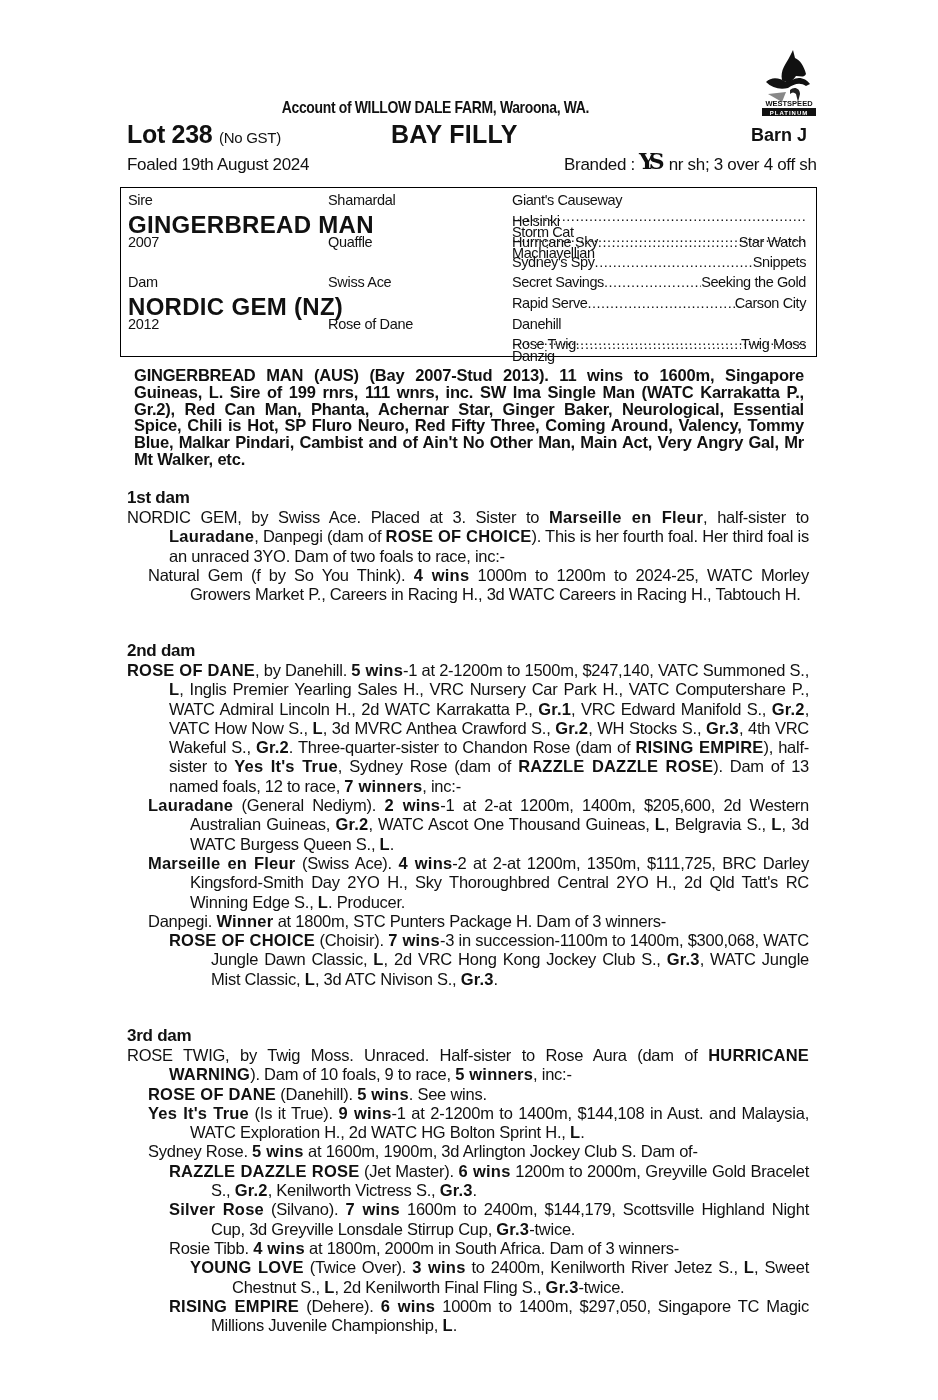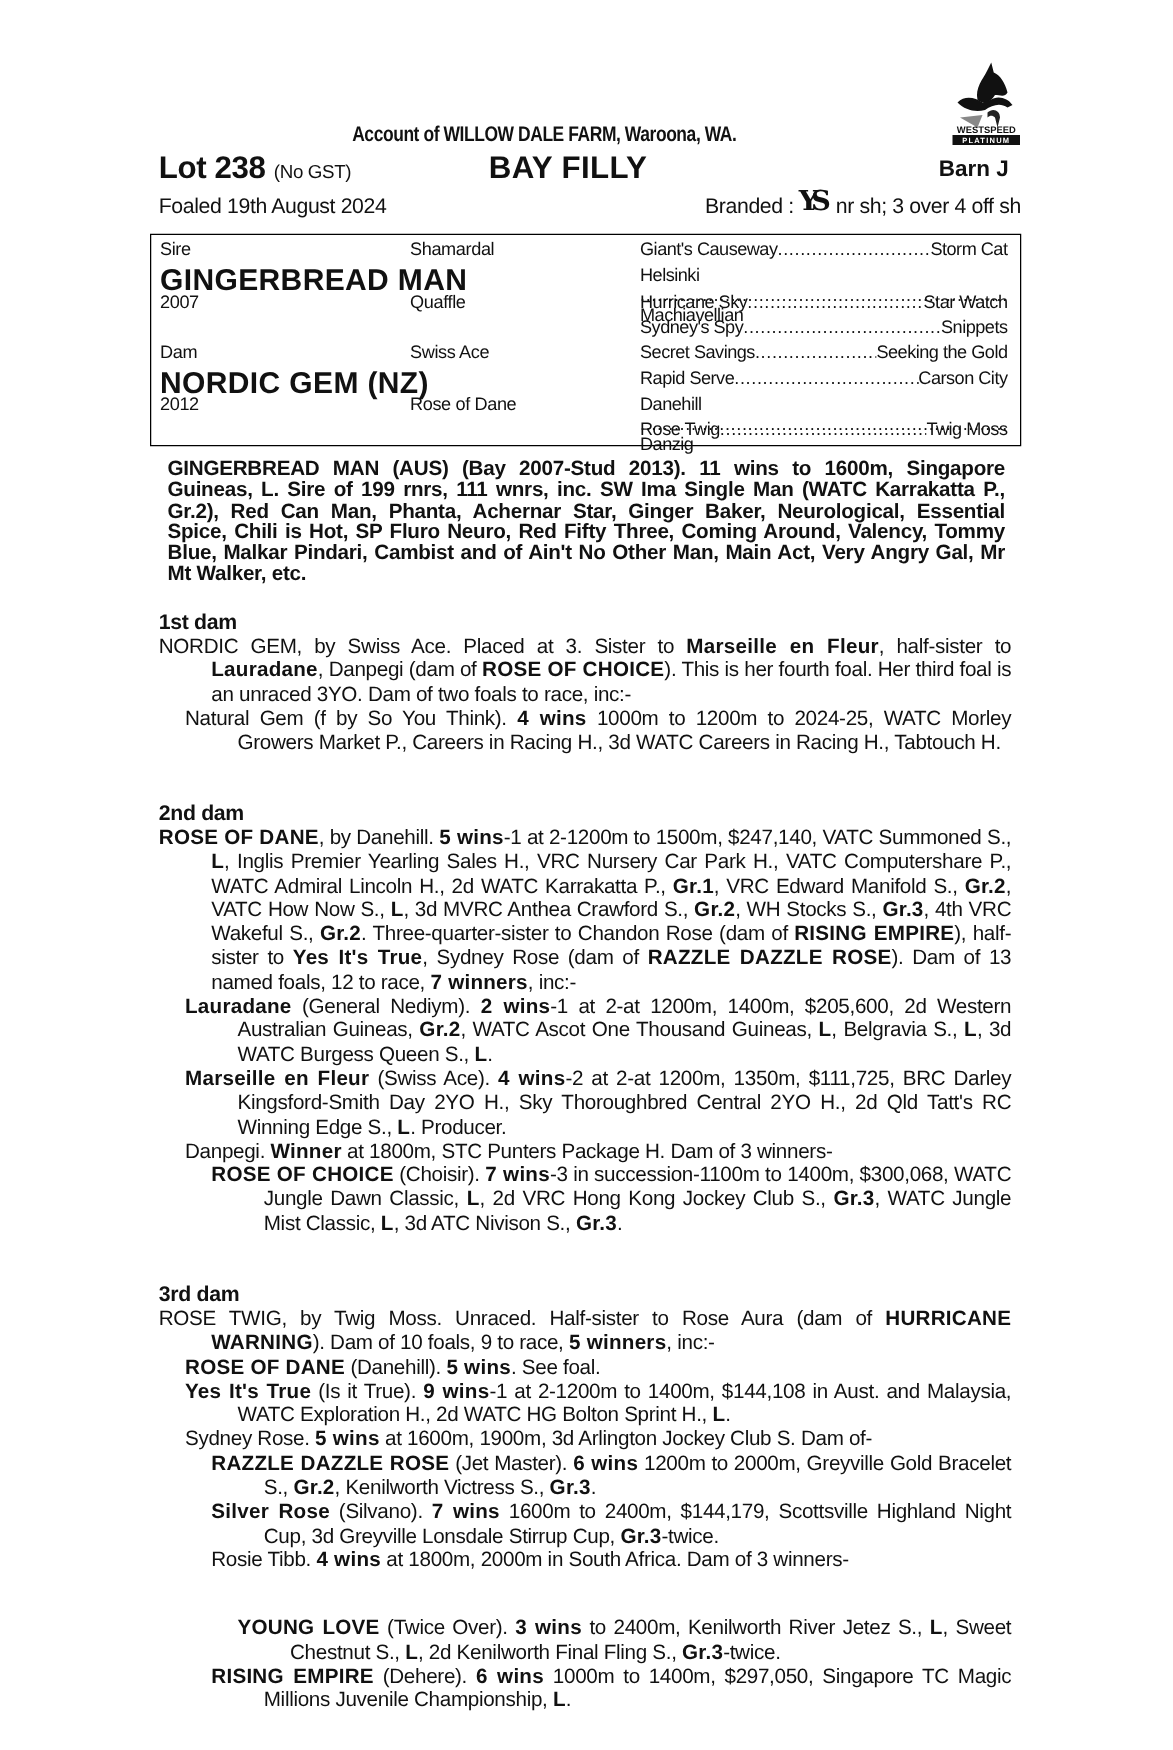--- a/index.html
+++ b/index.html
@@ -22,21 +22,21 @@
   .gg { position:absolute; left:391px; width:294px; font-size:14.5px; letter-spacing:-0.4px; display:flex; white-space:nowrap; }
   .gg .dots { flex:1; overflow:hidden; }
   .gg .dots::before { content:"........................................................................................................"; letter-spacing:0.5px; }
   .sireblurb { left:134px; top:367px; width:670px; font-size:16.5px; font-weight:900; line-height:16.8px; text-align:justify; letter-spacing:-0.2px; }
   .sec { left:127px; width:682px; font-size:16.5px; line-height:19.3px; letter-spacing:-0.25px; }
   .sec h3 { margin:0; font-size:17px; font-weight:900; line-height:20px; }
   .p { text-align:justify; }
   .i0 { padding-left:42px; text-indent:-42px; }
   .i1 { padding-left:63px; text-indent:-42px; }
   .i2 { padding-left:84px; text-indent:-42px; }
-  .i3 { padding-left:105px; text-indent:-42px;margin-top:35px; }
+  .i3 { padding-left:105px; text-indent:-42px; }
   .b { font-weight:700; letter-spacing:0.2px; }
 </style>
 </head>
 <body>
 
 <div class="abs logo">
   <svg width="58" height="70" viewBox="0 0 58 70">
     <path d="M22 34 C20 24 26 18 30 10 L33 4 L35 12 C40 14 44 20 46 28 C44 32 40 30 36 30 C32 36 28 38 22 34 Z" fill="#111"></path>
     <path d="M6 36 C12 30 20 32 26 36 L32 34 C38 30 46 32 50 38 L46 40 C40 36 34 38 28 42 C20 44 12 42 6 36 Z" fill="#111"></path>
     <path d="M8 48 L26 46 L22 56 Z" fill="#888"></path>
@@ -68,21 +68,21 @@
   <div class="pc" style="left:7px;top:46px;">2007</div>
   <div class="pc" style="left:207px;top:4px;">Shamardal</div>
   <div class="pc" style="left:207px;top:46px;">Quaffle</div>
 
   <div class="pc" style="left:7px;top:86px;">Dam</div>
   <div class="pc big" style="left:7px;top:105px;">NORDIC GEM (NZ)</div>
   <div class="pc" style="left:7px;top:128px;">2012</div>
   <div class="pc" style="left:207px;top:86px;">Swiss Ace</div>
   <div class="pc" style="left:207px;top:128px;">Rose of Dane</div>
 
-  <div class="gg" style="top:4px;">
+  <div class="gg" style="top:4px;flex-direction:column;">
       <span>Giant's Causeway</span>
       <span class="dots"></span>
       <span>Storm Cat</span>
     </div>
   <div class="gg" style="top:25px;flex-direction:column;">
       <span>Helsinki</span>
       <span class="dots"></span>
       <span>Machiavellian</span>
     </div>
   <div class="gg" style="top:46px;">
@@ -130,21 +130,21 @@
   <div class="p i0"><span class="b">ROSE OF DANE</span><span>, by Danehill. </span><span class="b">5 wins</span><span>-1 at 2-1200m to 1500m, $247,140, VATC Summoned S., </span><span class="b">L</span><span>, Inglis Premier Yearling Sales H., VRC Nursery Car Park H., VATC Computershare P., WATC Admiral Lincoln H., 2d WATC Karrakatta P., </span><span class="b">Gr.1</span><span>, VRC Edward Manifold S., </span><span class="b">Gr.2</span><span>, VATC How Now S., </span><span class="b">L</span><span>, 3d MVRC Anthea Crawford S., </span><span class="b">Gr.2</span><span>, WH Stocks S., </span><span class="b">Gr.3</span><span>, 4th VRC Wakeful S., </span><span class="b">Gr.2</span><span>. Three-quarter-sister to Chandon Rose (dam of </span><span class="b">RISING EMPIRE</span><span>), half-sister to </span><span class="b">Yes It's True</span><span>, Sydney Rose (dam of </span><span class="b">RAZZLE DAZZLE ROSE</span><span>). Dam of 13 named foals, 12 to race, </span><span class="b">7 winners</span><span>, inc:-</span></div>
   <div class="p i1"><span class="b">Lauradane</span><span> (General Nediym). </span><span class="b">2 wins</span><span>-1 at 2-at 1200m, 1400m, $205,600, 2d Western Australian Guineas, </span><span class="b">Gr.2</span><span>, WATC Ascot One Thousand Guineas, </span><span class="b">L</span><span>, Belgravia S., </span><span class="b">L</span><span>, 3d WATC Burgess Queen S., </span><span class="b">L</span><span>.</span></div>
   <div class="p i1"><span class="b">Marseille en Fleur</span><span> (Swiss Ace). </span><span class="b">4 wins</span><span>-2 at 2-at 1200m, 1350m, $111,725, BRC Darley Kingsford-Smith Day 2YO H., Sky Thoroughbred Central 2YO H., 2d Qld Tatt's RC Winning Edge S., </span><span class="b">L</span><span>. Producer.</span></div>
   <div class="p i1"><span>Danpegi. </span><span class="b">Winner</span><span> at 1800m, STC Punters Package H. Dam of 3 winners-</span></div>
   <div class="p i2"><span class="b">ROSE OF CHOICE</span><span> (Choisir). </span><span class="b">7 wins</span><span>-3 in succession-1100m to 1400m, $300,068, WATC Jungle Dawn Classic, </span><span class="b">L</span><span>, 2d VRC Hong Kong Jockey Club S., </span><span class="b">Gr.3</span><span>, WATC Jungle Mist Classic, </span><span class="b">L</span><span>, 3d ATC Nivison S., </span><span class="b">Gr.3</span><span>.</span></div>
 </div>
 
 <div class="abs sec" style="top:1026px;">
   <h3>3rd dam</h3>
   <div class="p i0"><span>ROSE TWIG, by Twig Moss. Unraced. Half-sister to Rose Aura (dam of </span><span class="b">HURRICANE WARNING</span><span>). Dam of 10 foals, 9 to race, </span><span class="b">5 winners</span><span>, inc:-</span></div>
-  <div class="p i1"><span class="b">ROSE OF DANE</span><span> (Danehill). </span><span class="b">5 wins</span><span>. See foal.</span></div>
+  <div class="p i1"><span class="b">ROSE OF DANE</span><span> (Danehill). </span><span class="b">5 wins</span><span>. See wins.</span></div>
   <div class="p i1"><span class="b">Yes It's True</span><span> (Is it True). </span><span class="b">9 wins</span><span>-1 at 2-1200m to 1400m, $144,108 in Aust. and Malaysia, WATC Exploration H., 2d WATC HG Bolton Sprint H., </span><span class="b">L</span><span>.</span></div>
   <div class="p i1"><span>Sydney Rose. </span><span class="b">5 wins</span><span> at 1600m, 1900m, 3d Arlington Jockey Club S. Dam of-</span></div>
   <div class="p i2"><span class="b">RAZZLE DAZZLE ROSE</span><span> (Jet Master). </span><span class="b">6 wins</span><span> 1200m to 2000m, Greyville Gold Bracelet S., </span><span class="b">Gr.2</span><span>, Kenilworth Victress S., </span><span class="b">Gr.3</span><span>.</span></div>
   <div class="p i2"><span class="b">Silver Rose</span><span> (Silvano). </span><span class="b">7 wins</span><span> 1600m to 2400m, $144,179, Scottsville Highland Night Cup, 3d Greyville Lonsdale Stirrup Cup, </span><span class="b">Gr.3</span><span>-twice.</span></div>
   <div class="p i2"><span>Rosie Tibb. </span><span class="b">4 wins</span><span> at 1800m, 2000m in South Africa. Dam of 3 winners-</span></div>
   <div class="p i3"><span class="b">YOUNG LOVE</span><span> (Twice Over). </span><span class="b">3 wins</span><span> to 2400m, Kenilworth River Jetez S., </span><span class="b">L</span><span>, Sweet Chestnut S., </span><span class="b">L</span><span>, 2d Kenilworth Final Fling S., </span><span class="b">Gr.3</span><span>-twice.</span></div>
   <div class="p i2"><span class="b">RISING EMPIRE</span><span> (Dehere). </span><span class="b">6 wins</span><span> 1000m to 1400m, $297,050, Singapore TC Magic Millions Juvenile Championship, </span><span class="b">L</span><span>.</span></div>
 </div>
 
 </body></html>

